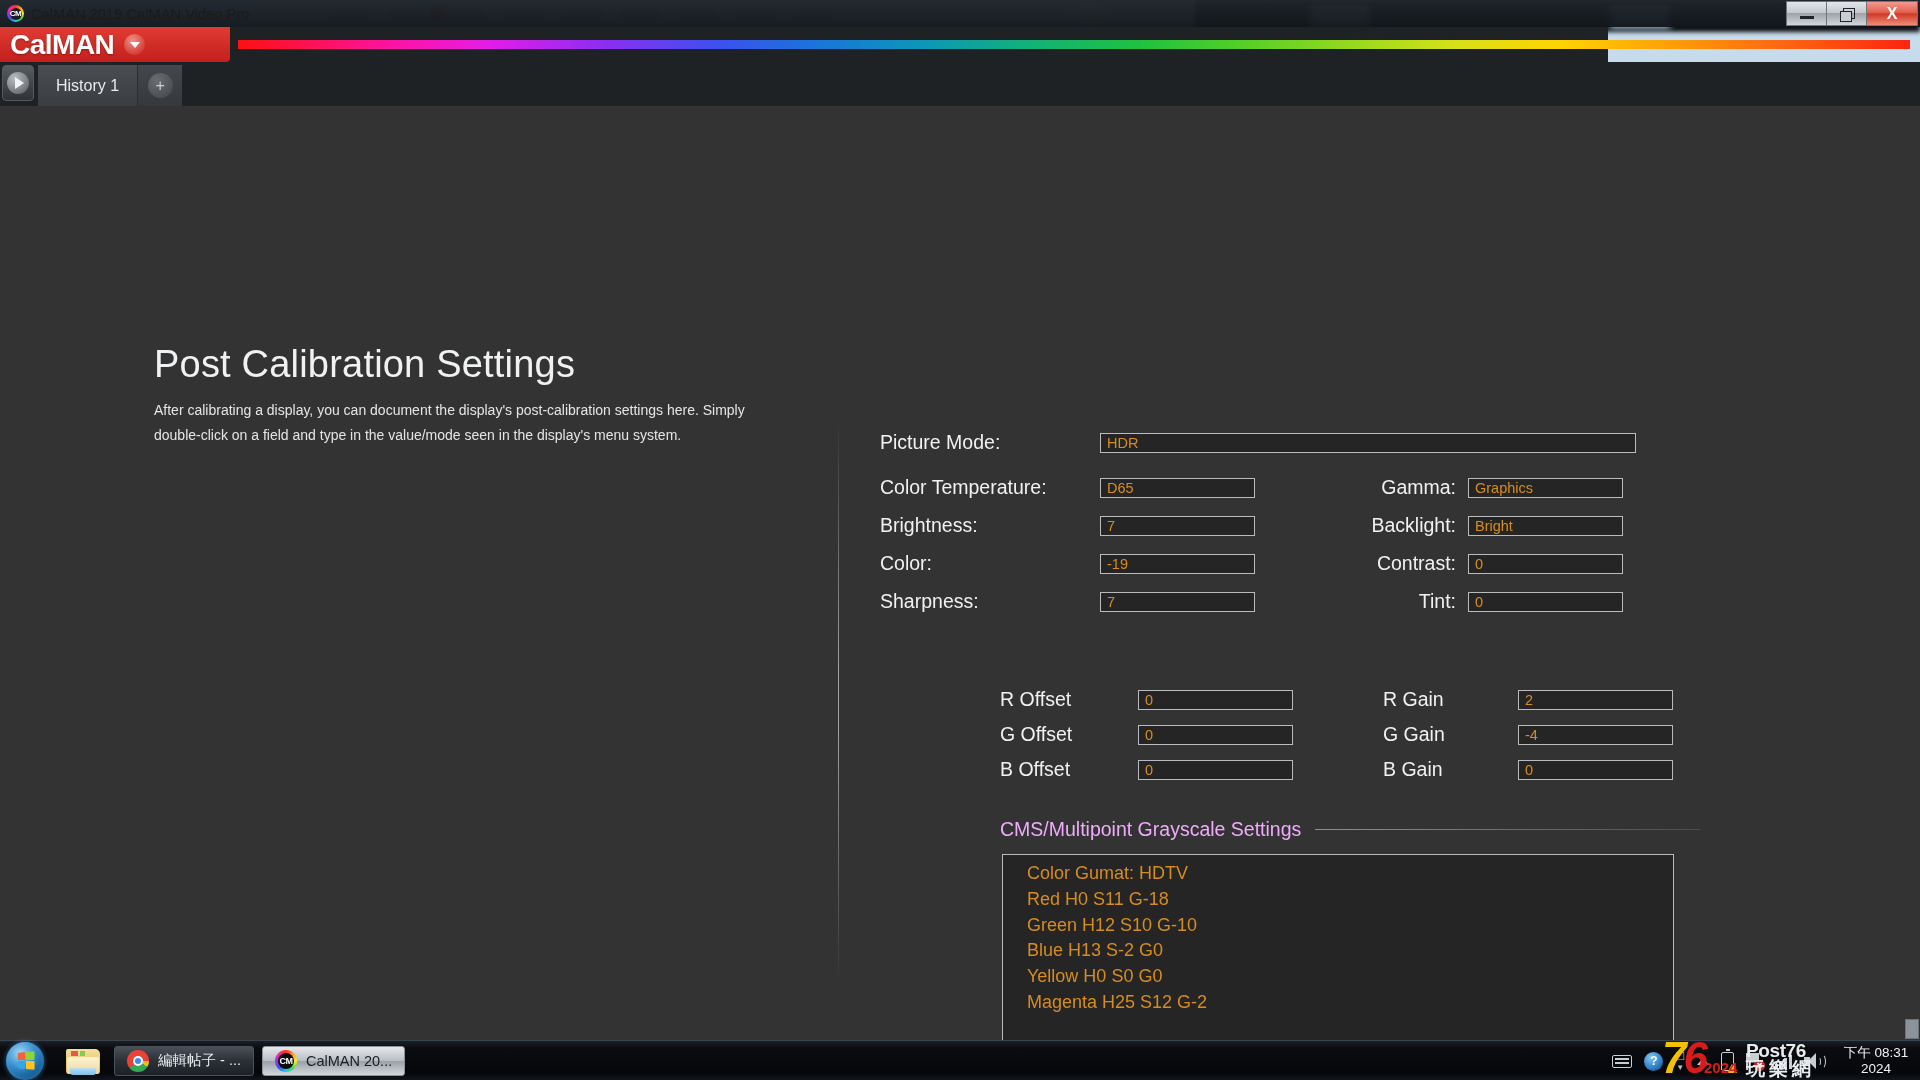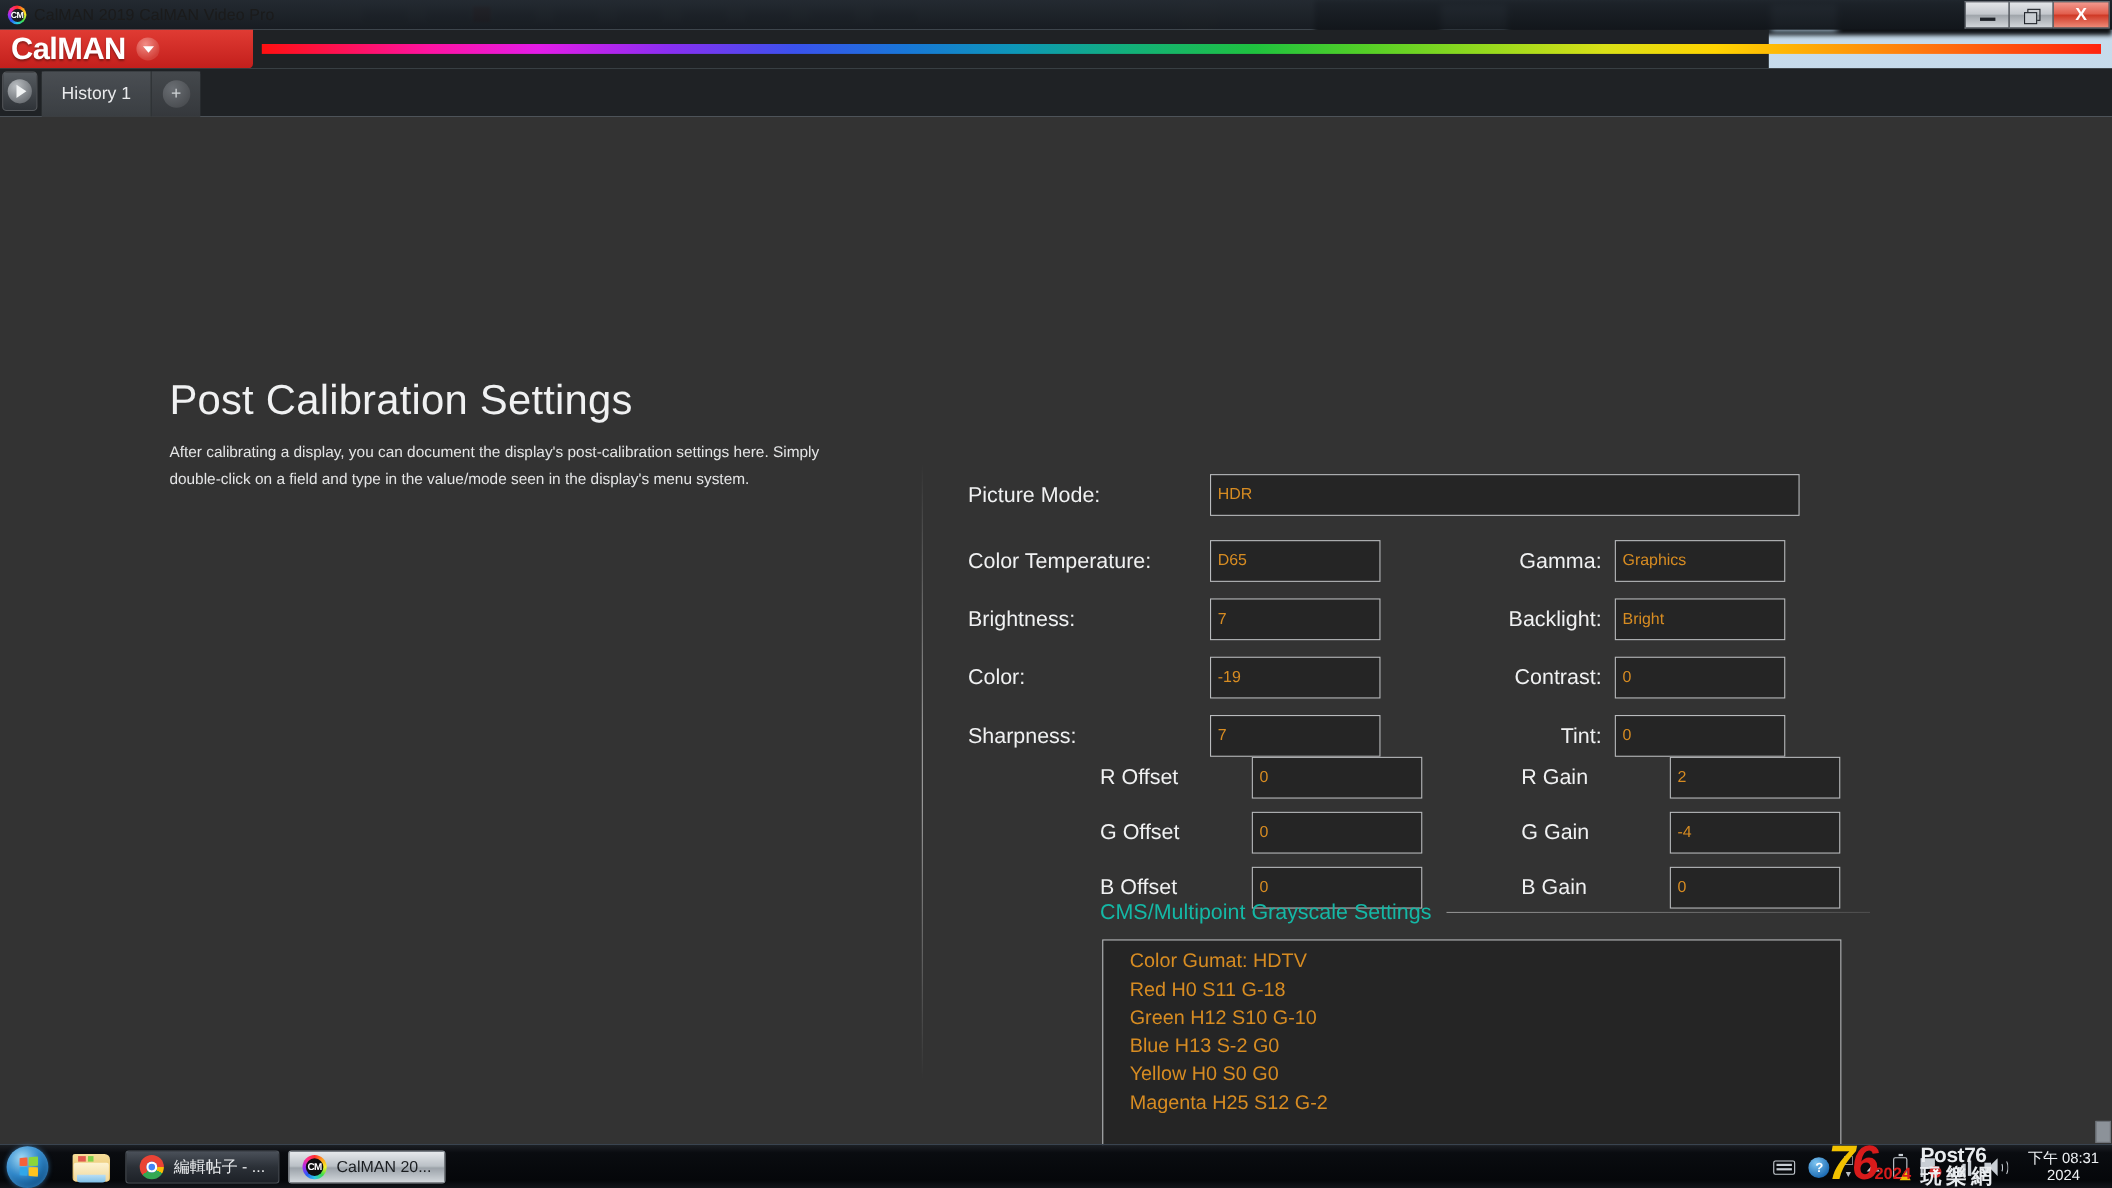--- a/index.html
+++ b/index.html
@@ -192,40 +192,40 @@
 
   .intro { position:absolute; left:154px; top:238px; width:640px; }
   .intro h1 { color:#f0f1f2; font-size:38px; font-weight:normal; letter-spacing:.2px; line-height:1.1; }
   .intro p { color:#e4e5e6; font-size:14px; line-height:25px; margin-top:12px; }
 
   
   .form { position:absolute; left:880px; top:325px; width:820px; }
   .frow { display:flex; align-items:center; margin-bottom:9px; }
   .flabel { color:#f0f1f2; font-size:19.5px; text-align:left; }
   .fin {
-    background:#252525; border:1px solid #b9bbbd; height:38px;
+    background:#252525; border:1px solid #b9bbbd; height:20px;
     color:#d78c22; font-size:14.5px; padding:0 6px; display:flex; align-items:center;
     font-family:"Liberation Sans", sans-serif;
   }
   .lab-w { width:220px; padding-right:12px; }
   .in-wide { width:536px; }
   .in-norm { width:155px; }
   .lab-r { width:160px; padding-right:12px; text-align:right; }
 
   .grid-rows { margin-top:2px; }
   .grid-row { display:flex; align-items:center; margin-bottom:12px; }
   .gl { color:#f0f1f2; font-size:19.5px; width:138px; }
   .gl2 { color:#f0f1f2; font-size:19.5px; width:135px; }
   .gin { width:155px; }
   .spacer-mid { width:53px; }
 
   .offsets { position:absolute; left:1000px; top:580px; width:700px; }
 
   .cms-head { position:absolute; left:1000px; top:712px; width:700px; display:flex; align-items:center; gap:14px;}
-  .cms-head .t { color:#14b8a6; font-size:19.5px; white-space:nowrap; }
+  .cms-head .t { color:#f0abfc; font-size:19.5px; white-space:nowrap; }
   .cms-head .rule { flex:1; height:1px; background: linear-gradient(90deg, rgba(255,255,255,.45), rgba(255,255,255,.12)); }
 
   .cms-box {
     position:absolute; left:1002px; top:748px; width:672px; height:205px;
     background:#252525; border:1px solid #b9bbbd; padding:6px 24px;
   }
   .cms-line { color:#d78c22; font-size:18px; line-height:25.8px; white-space:pre; }
 
   
   .taskbar {

